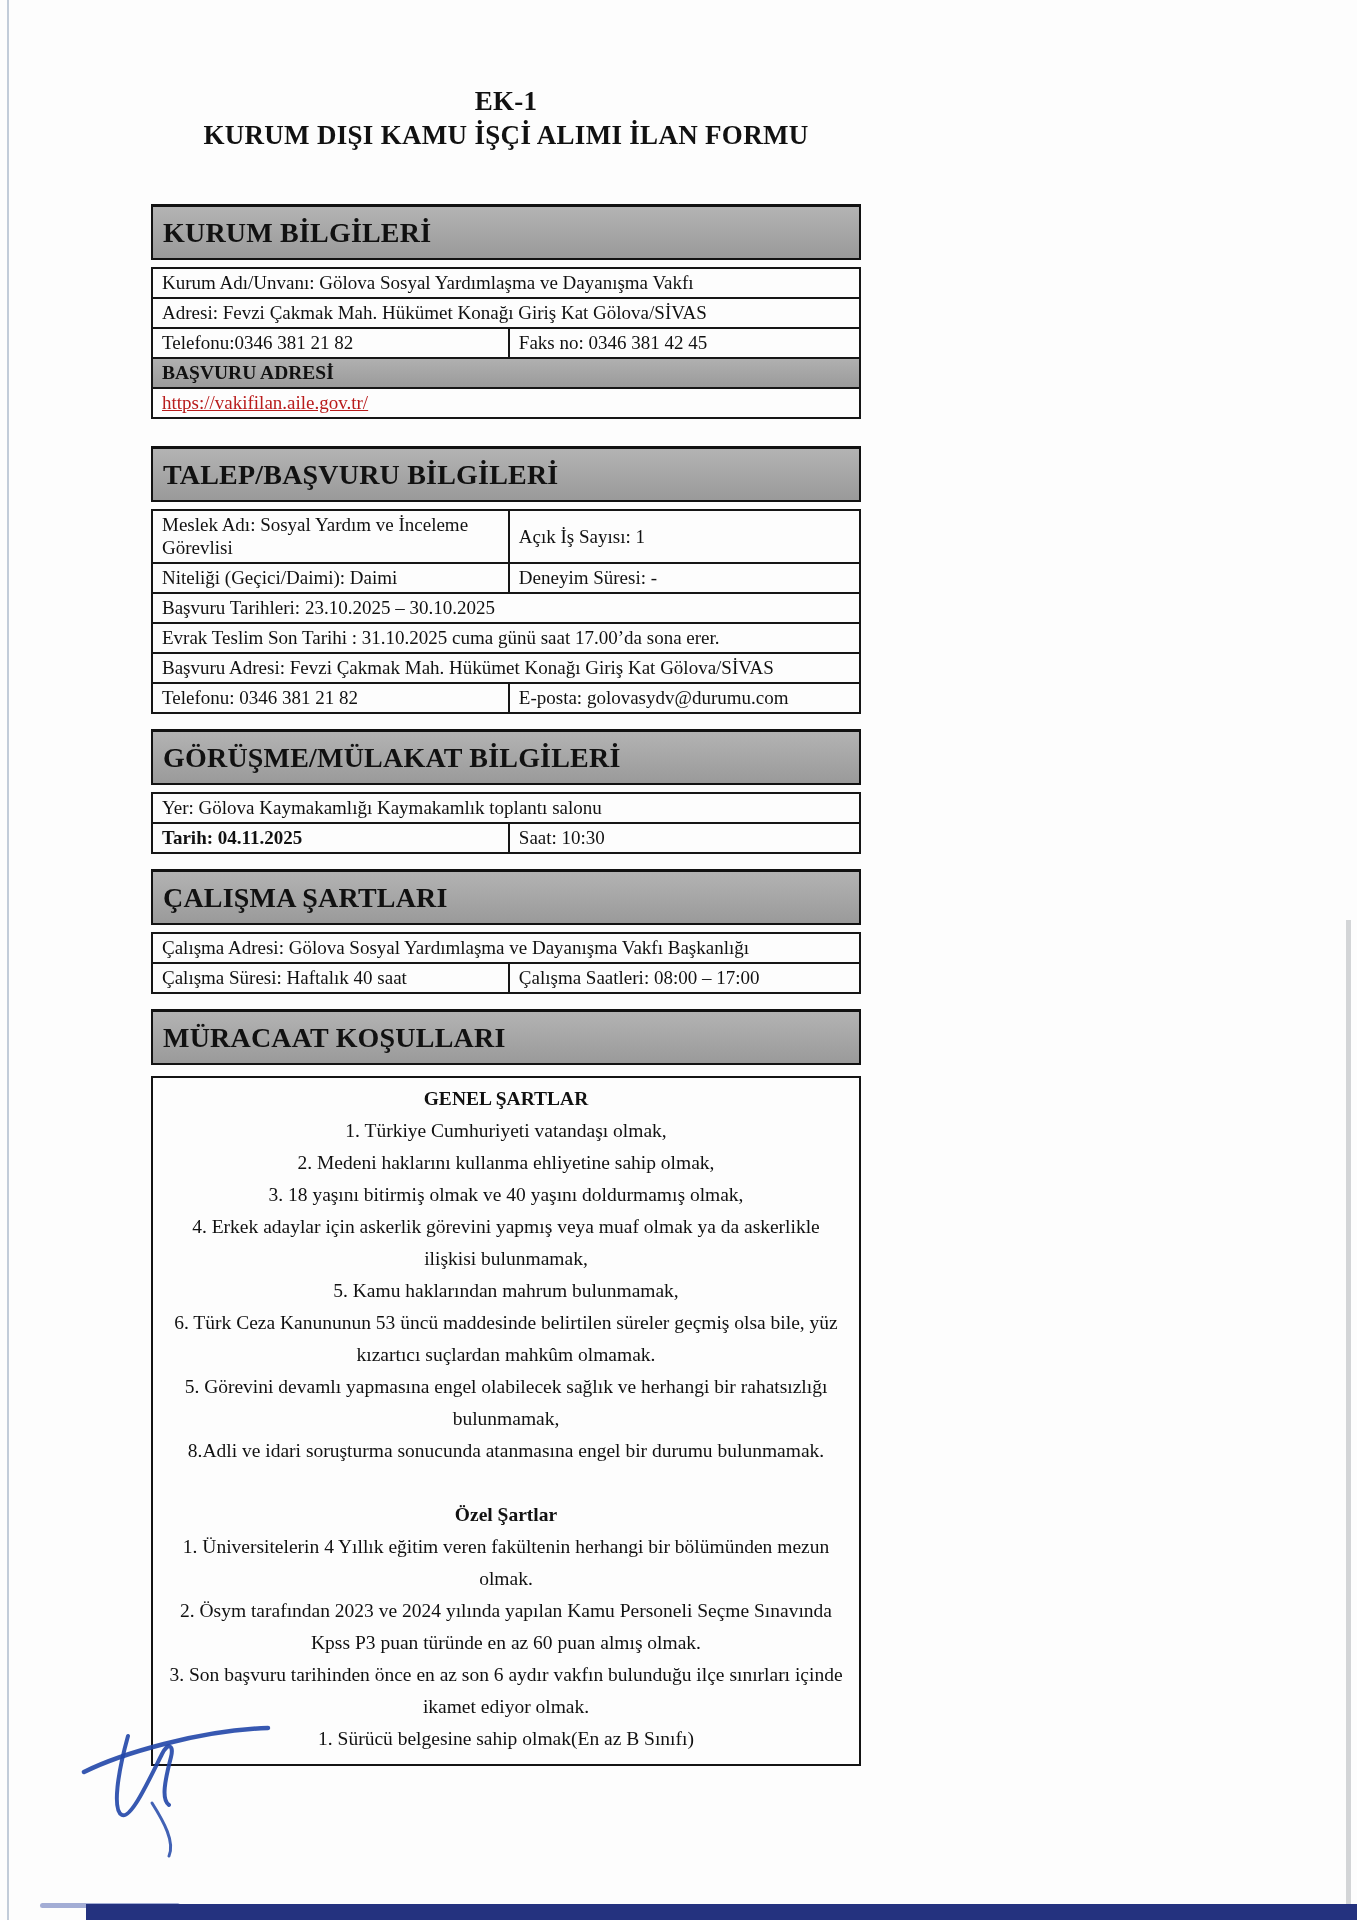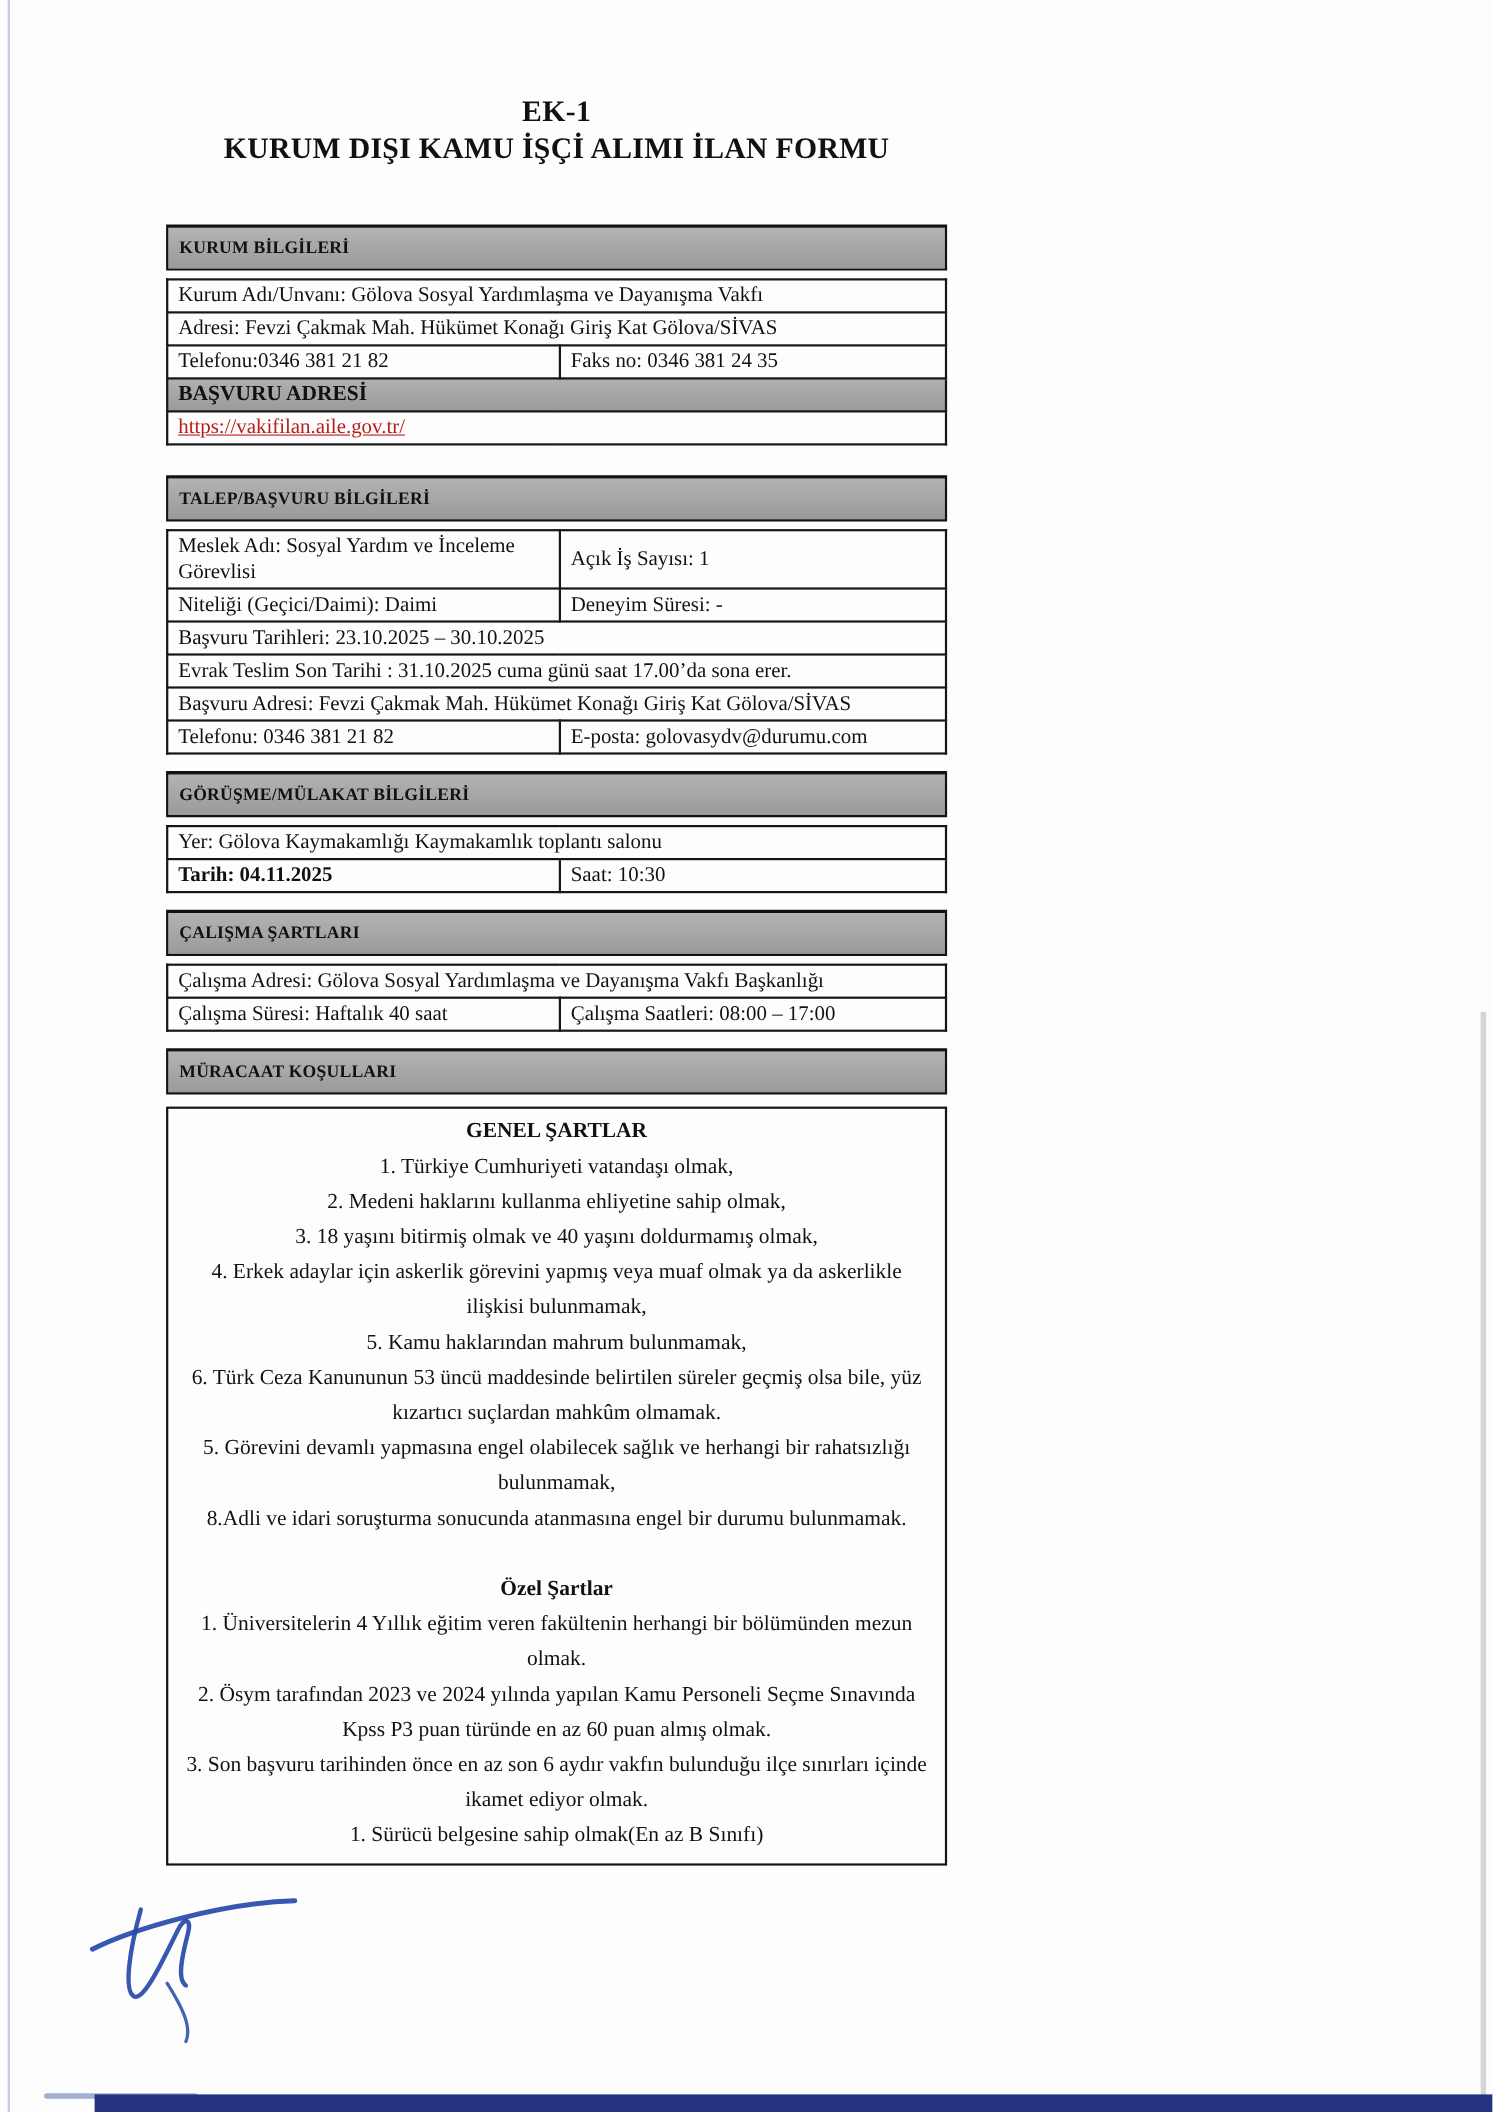--- a/index.html
+++ b/index.html
@@ -26,21 +26,21 @@
     position: absolute; left: 151px; top: 0; width: 710px; padding-top: 84px;
   }
   .title {
     text-align: center; font-weight: bold; font-size: 27px; line-height: 34px;
     letter-spacing: .3px;
   }
   .title-gap { height: 52px; }
   .hdr {
     border: 2px solid #121212; border-top-width: 3px;
     background: linear-gradient(180deg, #b3b3b3, #9a9a9a);
-    font-weight: bold; font-size: 16px; padding: 10px 10px 9px;
+    font-weight: bold; font-size: 28px; padding: 10px 10px 9px;
     letter-spacing: .2px;
   }
   .tbl { width: 100%; border-collapse: collapse; margin-top: 7px; }
   .tbl td {
     border: 2px solid #161616; font-size: 19px; line-height: 23px;
     padding: 2px 9px 3px; vertical-align: middle;
   }
   .tbl td.subhdr {
     background: linear-gradient(180deg, #b0b0b0, #9b9b9b);
     font-weight: bold; font-size: 19.5px;
@@ -87,21 +87,21 @@
     <table class="tbl">
       <tbody>
         <tr>
           <td colspan="2">Kurum Adı/Unvanı: Gölova Sosyal Yardımlaşma ve Dayanışma Vakfı</td>
         </tr>
         <tr>
           <td colspan="2">Adresi: Fevzi Çakmak Mah. Hükümet Konağı Giriş Kat Gölova/SİVAS</td>
         </tr>
         <tr>
           <td class="col-l">Telefonu:0346 381 21 82</td>
-          <td class="col-r">Faks no: 0346 381 24 35</td>
+          <td class="col-r">Faks no: 0346 381 42 45</td>
         </tr>
         <tr>
           <td colspan="2" class="subhdr">BAŞVURU ADRESİ</td>
         </tr>
         <tr>
           <td colspan="2">
             <span class="link">https://vakifilan.aile.gov.tr/</span>
           </td>
         </tr>
       </tbody>

